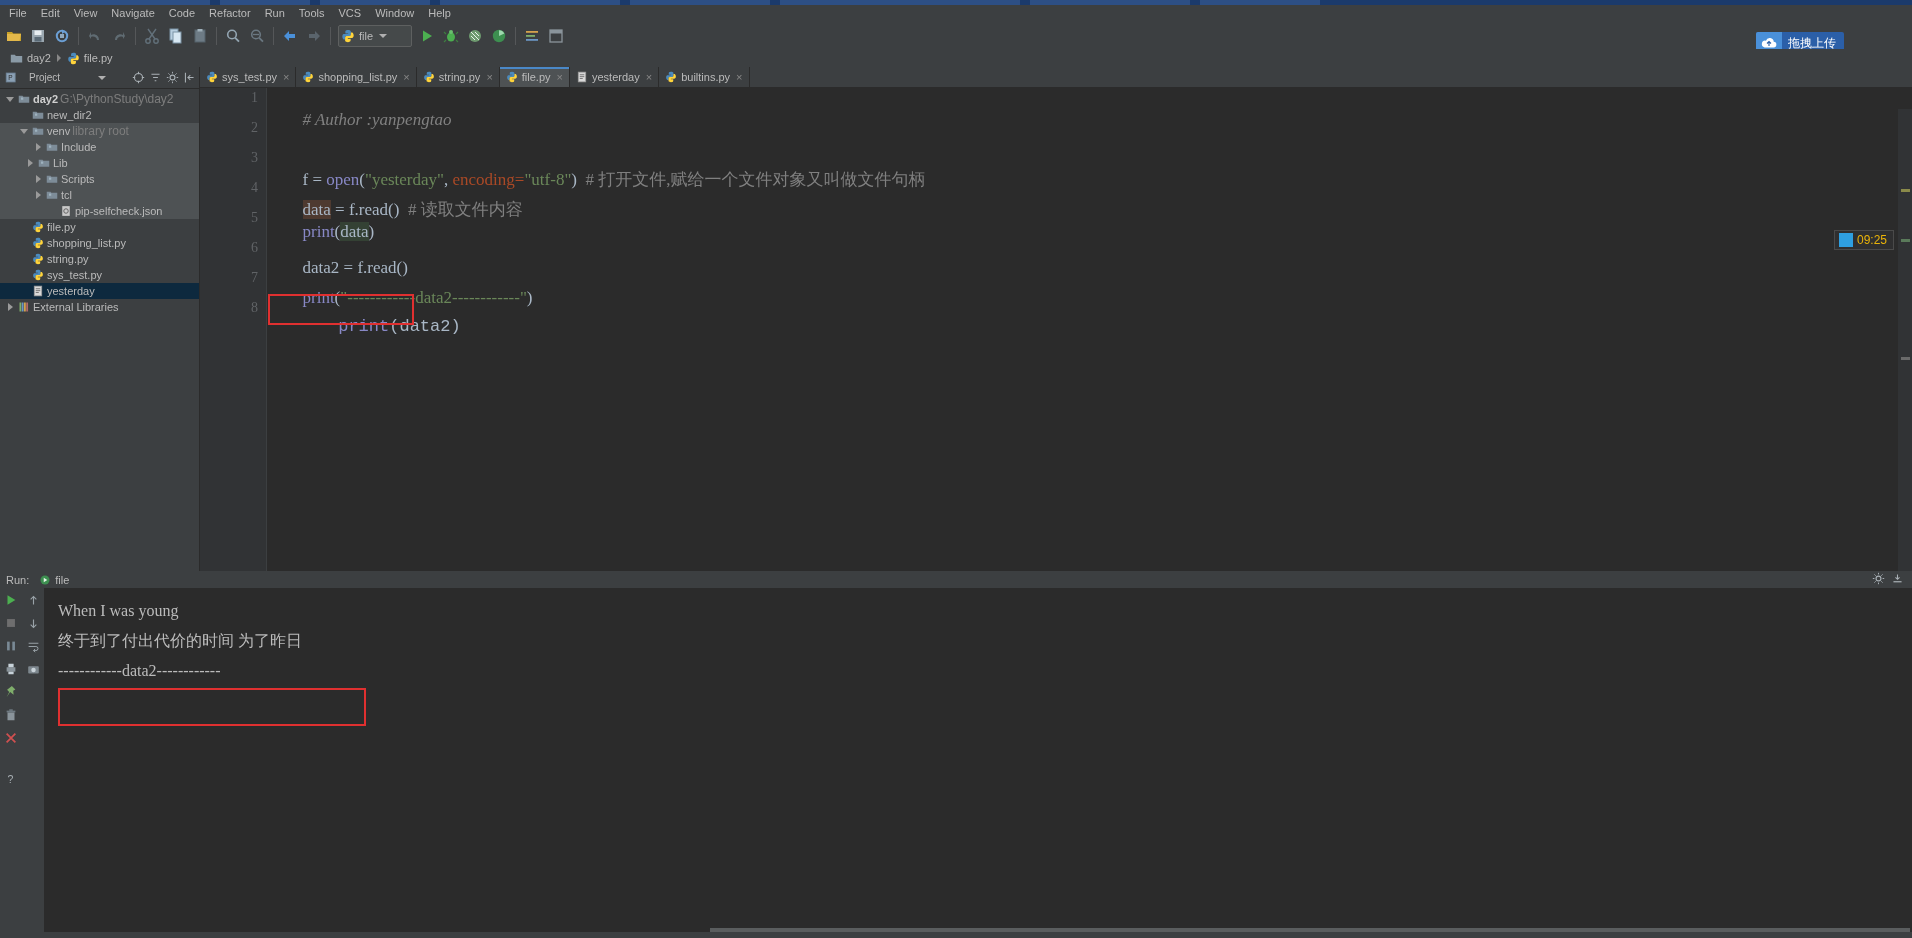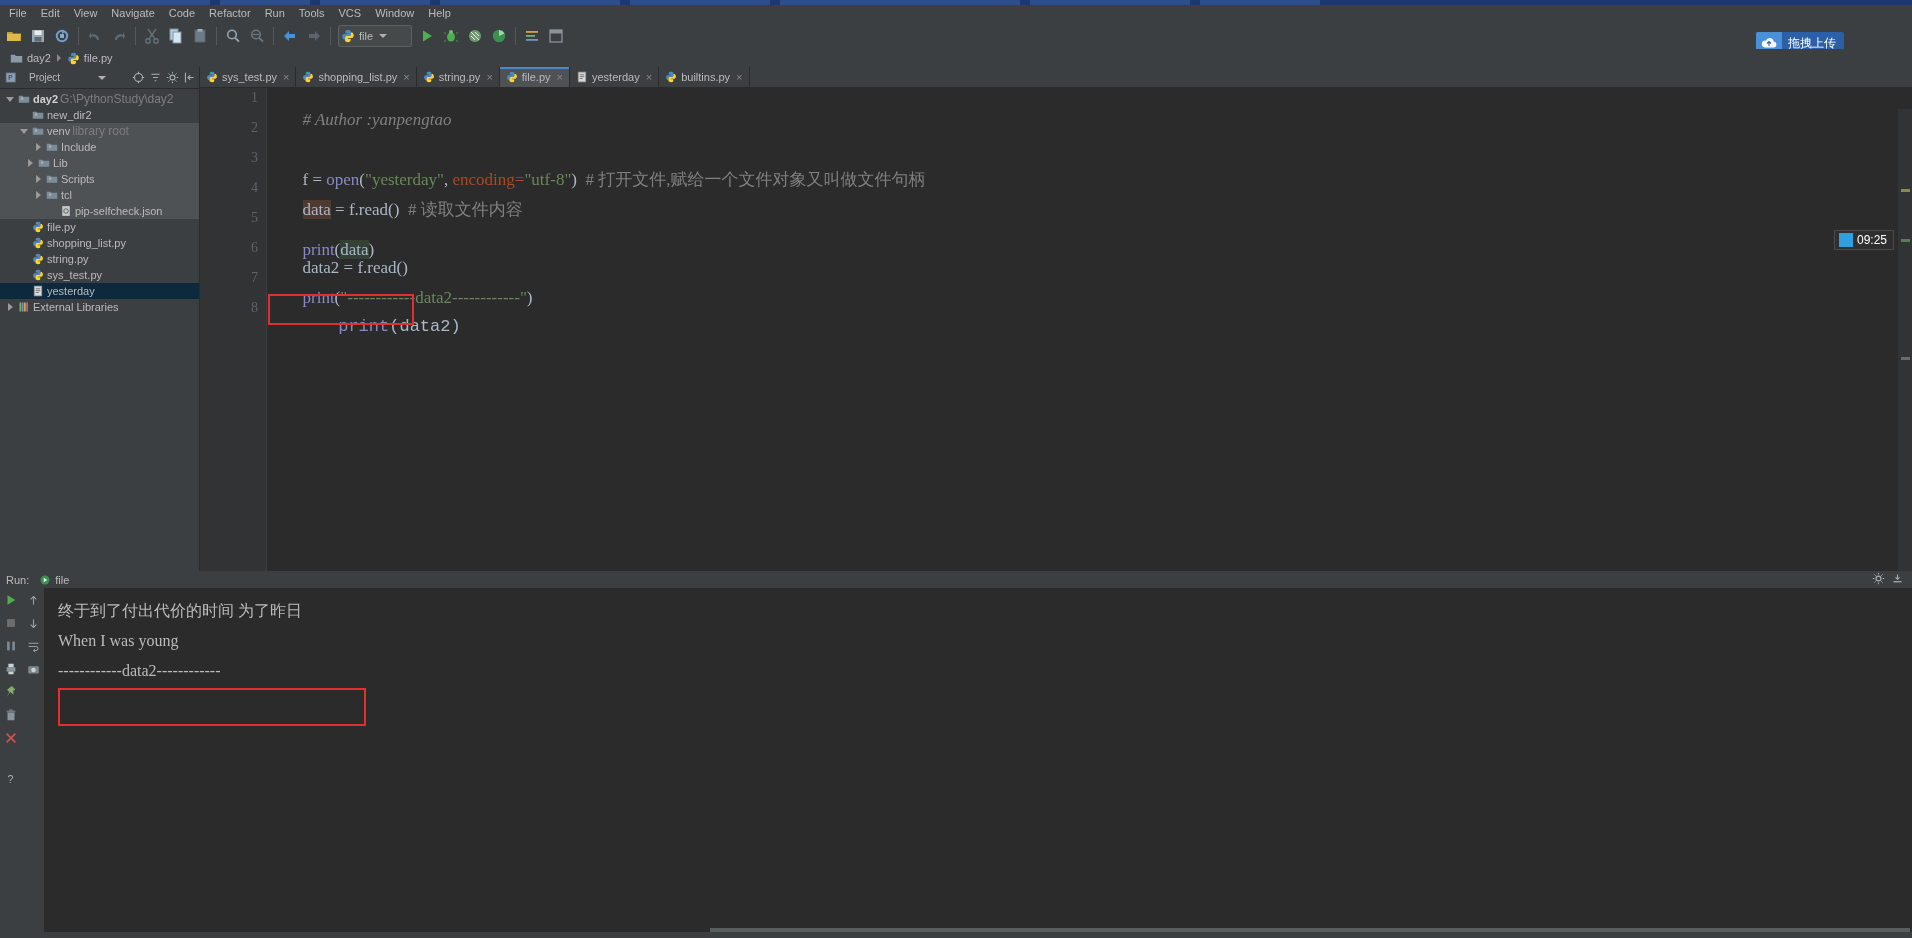--- a/index.html
+++ b/index.html
@@ -189,21 +189,21 @@
     position:absolute; right:0; top:21px; width: 14px; bottom:0; background:#313335;
   }
   .marker { position:absolute; right:2px; width:9px; height:3px; }
 
   
   #time-widget {
     position:absolute; right:18px; top:163px; height:20px; display:flex; align-items:center;
     background:#2f2f30; border:1px solid #4a4a4a;
   }
   #time-widget .tw-sq { width:14px; height:14px; background:#2f9fe0; margin:0 4px; }
-  #time-widget .tw-txt { color:#ffffff; font-size:12px; padding-right:6px; font-family:"Liberation Sans",sans-serif;}
+  #time-widget .tw-txt { color:#eab308; font-size:12px; padding-right:6px; font-family:"Liberation Sans",sans-serif;}
 
   
   #run-window {
     position: absolute; left:0; top: 571px; width: 1912px; height: 367px; background:#3c3f41;
   }
   #run-header {
     height: 17px; display:flex; align-items:center; background:#3c3f41; padding-left:2px;
   }
   #run-header .rh-label { color:#bbbbbb; font-size:11px; font-family:"Liberation Sans",sans-serif;}
   #run-header .rh-tab {
@@ -755,21 +755,21 @@
     </div>
 
     <div class="cl" style="top:60px;">
       <span class="t-var">f</span><span class="t-var"> = </span><span class="t-fn">open</span><span class="t-var">(</span><span class="t-str">"yesterday"</span><span class="t-var">, </span><span class="t-kwarg">encoding</span><span class="t-kwarg">=</span><span class="t-str">"utf-8"</span><span class="t-var">)</span><span class="t-com">  # 打开文件,赋给一个文件对象又叫做文件句柄</span>
     </div>
 
     <div class="cl" style="top:90px;">
       <span class="t-var hl-brown">data</span><span class="t-var"> = f.read()</span><span class="t-com">  # 读取文件内容</span>
     </div>
 
-    <div class="cl" style="top:132px;">
+    <div class="cl" style="top:114px;">
       <span class="t-fn">print</span><span class="t-var">(</span><span class="t-var hl-green">data</span><span class="t-var">)</span>
     </div>
 
     <div class="cl" style="top:150px;">
       <span class="t-var">data2 = f.read()</span>
     </div>
 
     <div class="cl" style="top:180px;">
       <span class="t-fn">print</span><span class="t-var">(</span><span class="t-str">"------------data2------------"</span><span class="t-var">)</span>
     </div>
@@ -889,21 +889,21 @@
     </span>
     <span class="rs-btn">
       <svg width="13" height="13" viewBox="0 0 16 16">
         <rect x="1.5" y="4" width="13" height="9" rx="1" fill="#7d878e"></rect>
         <circle cx="8" cy="8.5" r="2.8" fill="#c9d3d9"></circle>
       </svg>
     </span>
   </div>
 
   <div id="console">
+    <div class="console-line">When I was young</div>
     <div class="console-line">终于到了付出代价的时间 为了昨日</div>
-    <div class="console-line">When I was young</div>
     <div class="console-line" style="position:relative;">------------data2------------</div>
     <div class="red-box" style="left:14px;top:100px;width:308px;height:38px;"></div>
     <div id="console-scrollbar"></div>
   </div>
 
   <div id="run-bottom-strip"></div>
 </div>
 
 </body></html>

